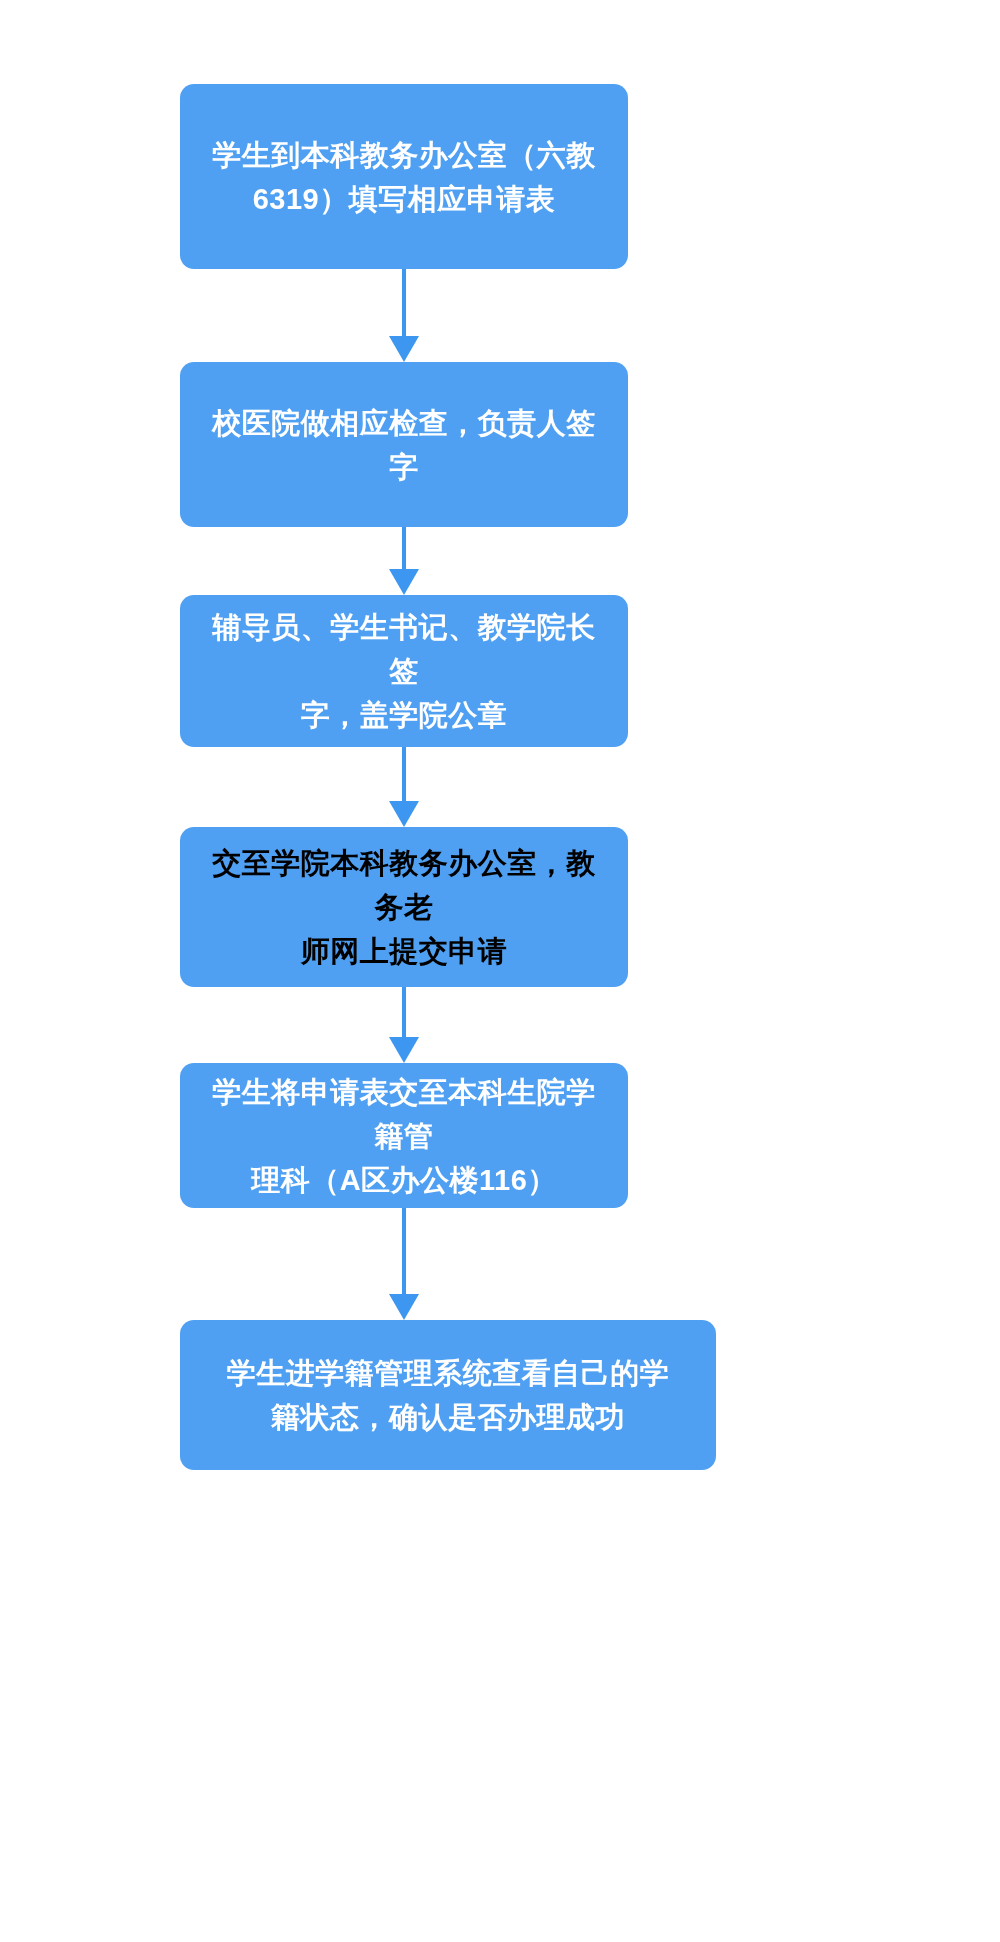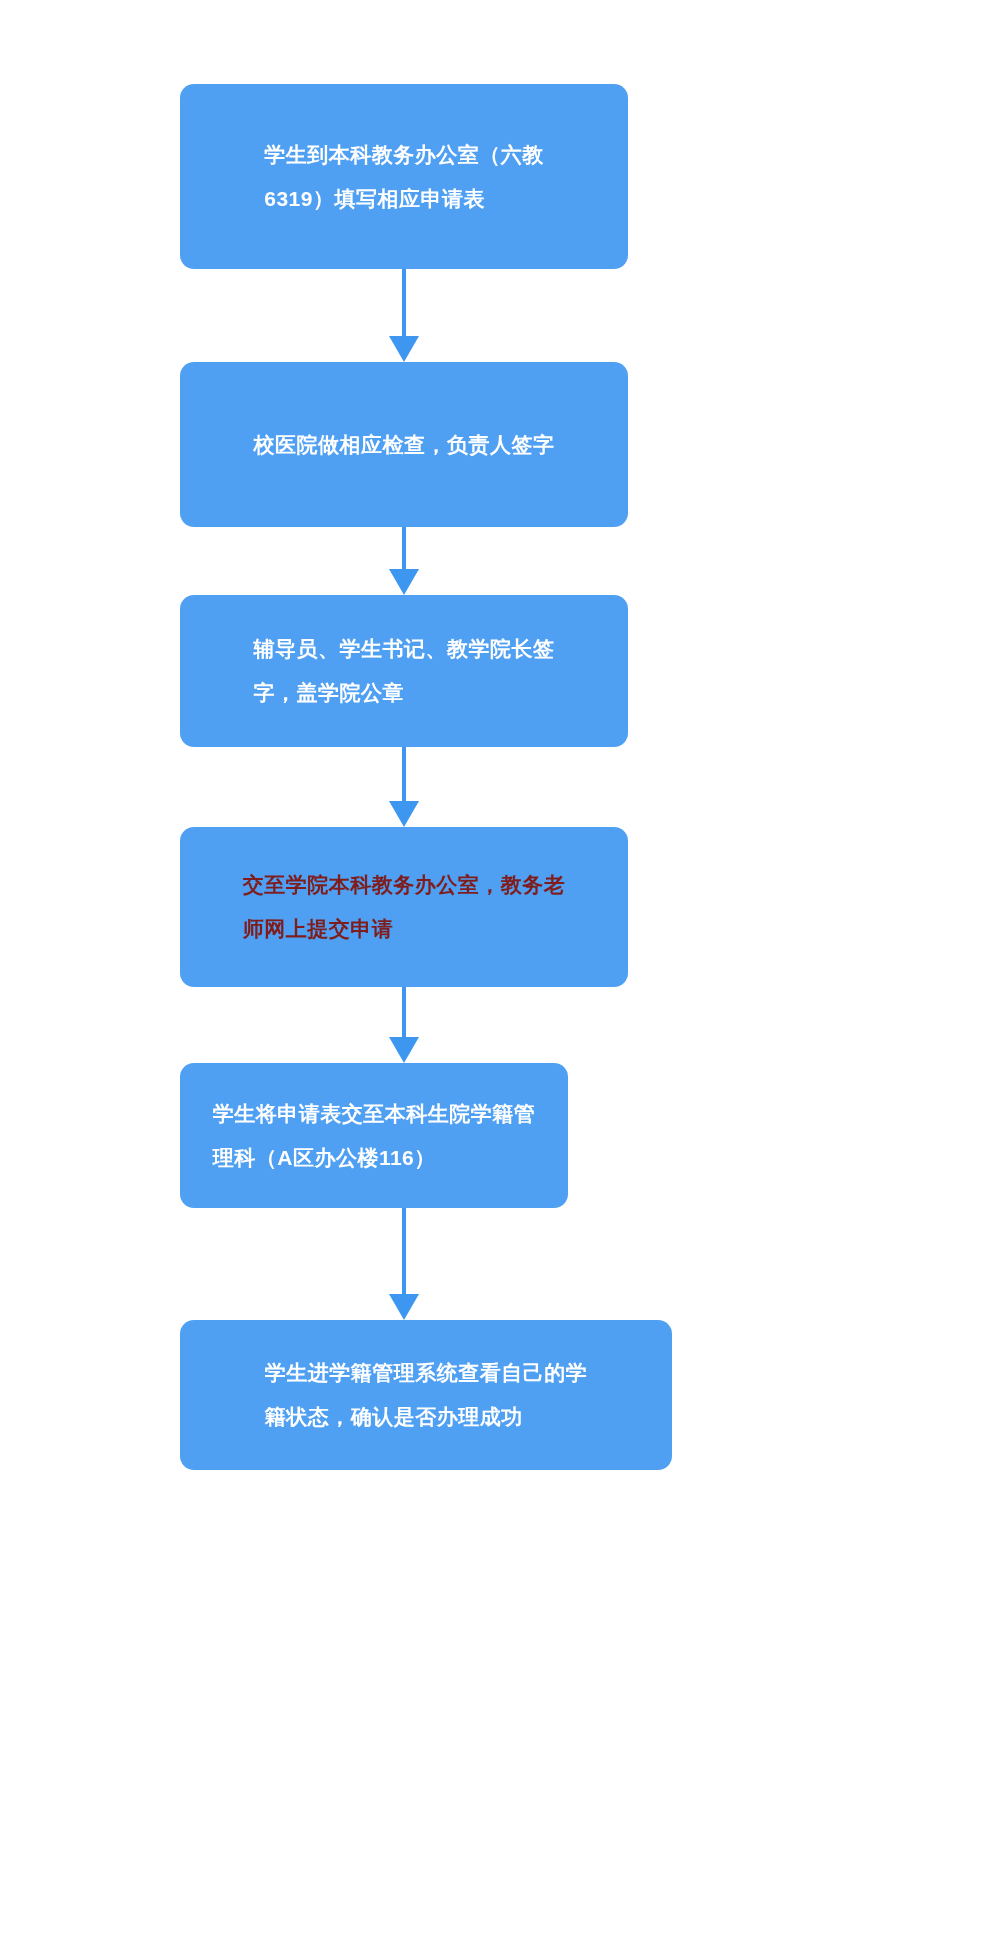--- a/index.html
+++ b/index.html
@@ -31,22 +31,23 @@
     background: #4fa0f2;
     border-radius: 14px;
     display: flex;
     align-items: center;
     justify-content: center;
     padding: 10px 24px;
   }
 
   .node-label {
     color: #ffffff;
-    font-size: 21px;
+    font-size: 29px;
     line-height: 44px;
+    text-align: center;
     font-weight: 600;
     letter-spacing: 0.5px;
     white-space: pre-line;
     word-break: break-all;
   }
 
   .connector {
     position: absolute;
     left: 404px;
     width: 1px;
@@ -97,24 +98,24 @@
 6319）填写相应申请表</div>
     </div>
     <div class="node" style="left: 180px; top: 595px; width: 448px; height: 152px; background: rgb(79, 160, 242);">
       <div class="node-label" style="color: rgb(255, 255, 255);">辅导员、学生书记、教学院长签
 字，盖学院公章</div>
     </div>
     <div class="node" style="left: 180px; top: 362px; width: 448px; height: 165px; background: rgb(79, 160, 242);">
       <div class="node-label" style="color: rgb(255, 255, 255);">校医院做相应检查，负责人签字</div>
     </div>
     <div class="node" style="left: 180px; top: 827px; width: 448px; height: 160px; background: rgb(79, 160, 242);">
-      <div class="node-label" style="color: #7f1d1d;">交至学院本科教务办公室，教务老
+      <div class="node-label" style="color: #000000;">交至学院本科教务办公室，教务老
 师网上提交申请</div>
     </div>
-    <div class="node" style="left: 180px; top: 1063px; width: 388px; height: 145px; background: rgb(79, 160, 242);">
+    <div class="node" style="left: 180px; top: 1063px; width: 448px; height: 145px; background: rgb(79, 160, 242);">
       <div class="node-label" style="color: rgb(255, 255, 255);">学生将申请表交至本科生院学籍管
 理科（A区办公楼116）</div>
     </div>
-    <div class="node" style="left: 180px; top: 1320px; width: 492px; height: 150px; background: rgb(79, 160, 242);">
+    <div class="node" style="left: 180px; top: 1320px; width: 536px; height: 150px; background: rgb(79, 160, 242);">
       <div class="node-label" style="color: rgb(255, 255, 255);">学生进学籍管理系统查看自己的学
 籍状态，确认是否办理成功</div>
     </div>
   </div>
 
 </body></html>

